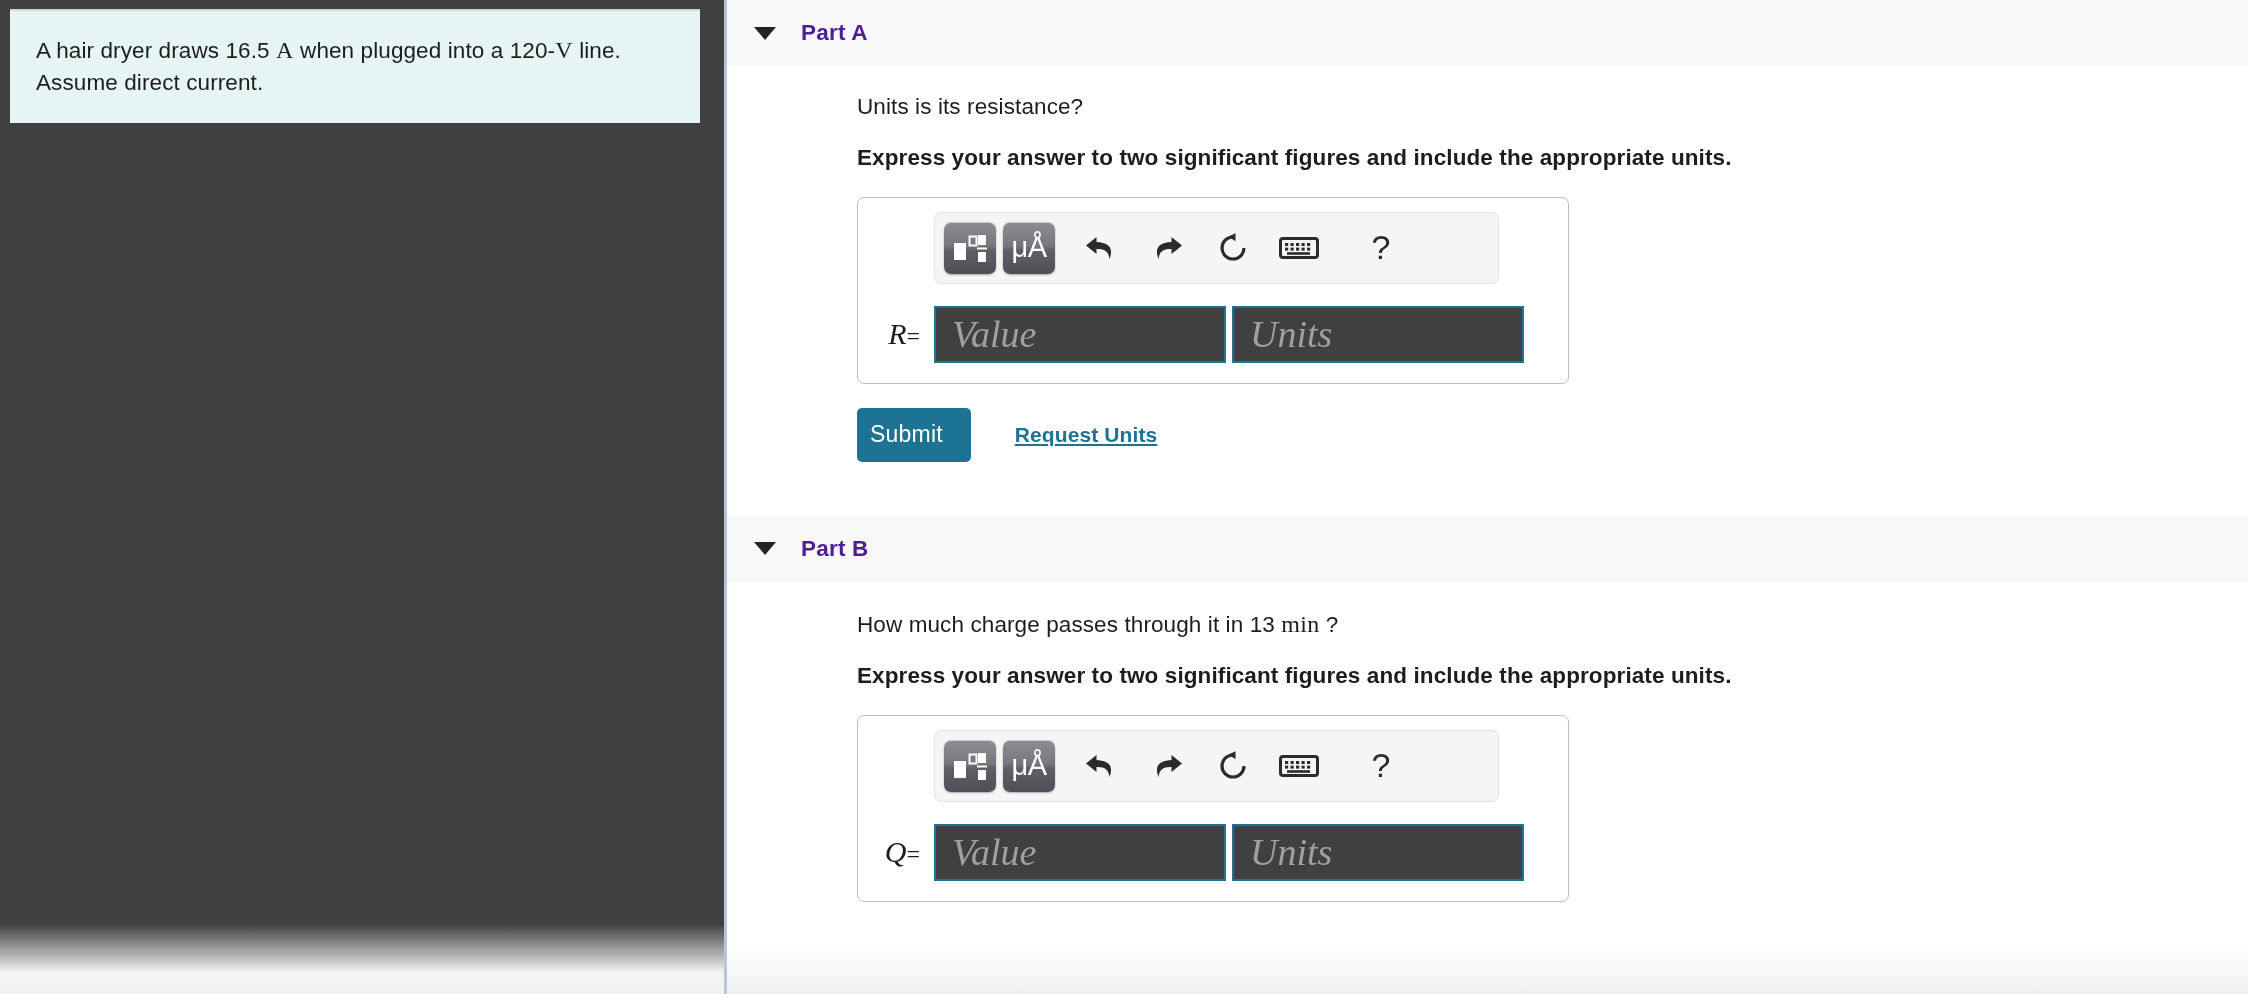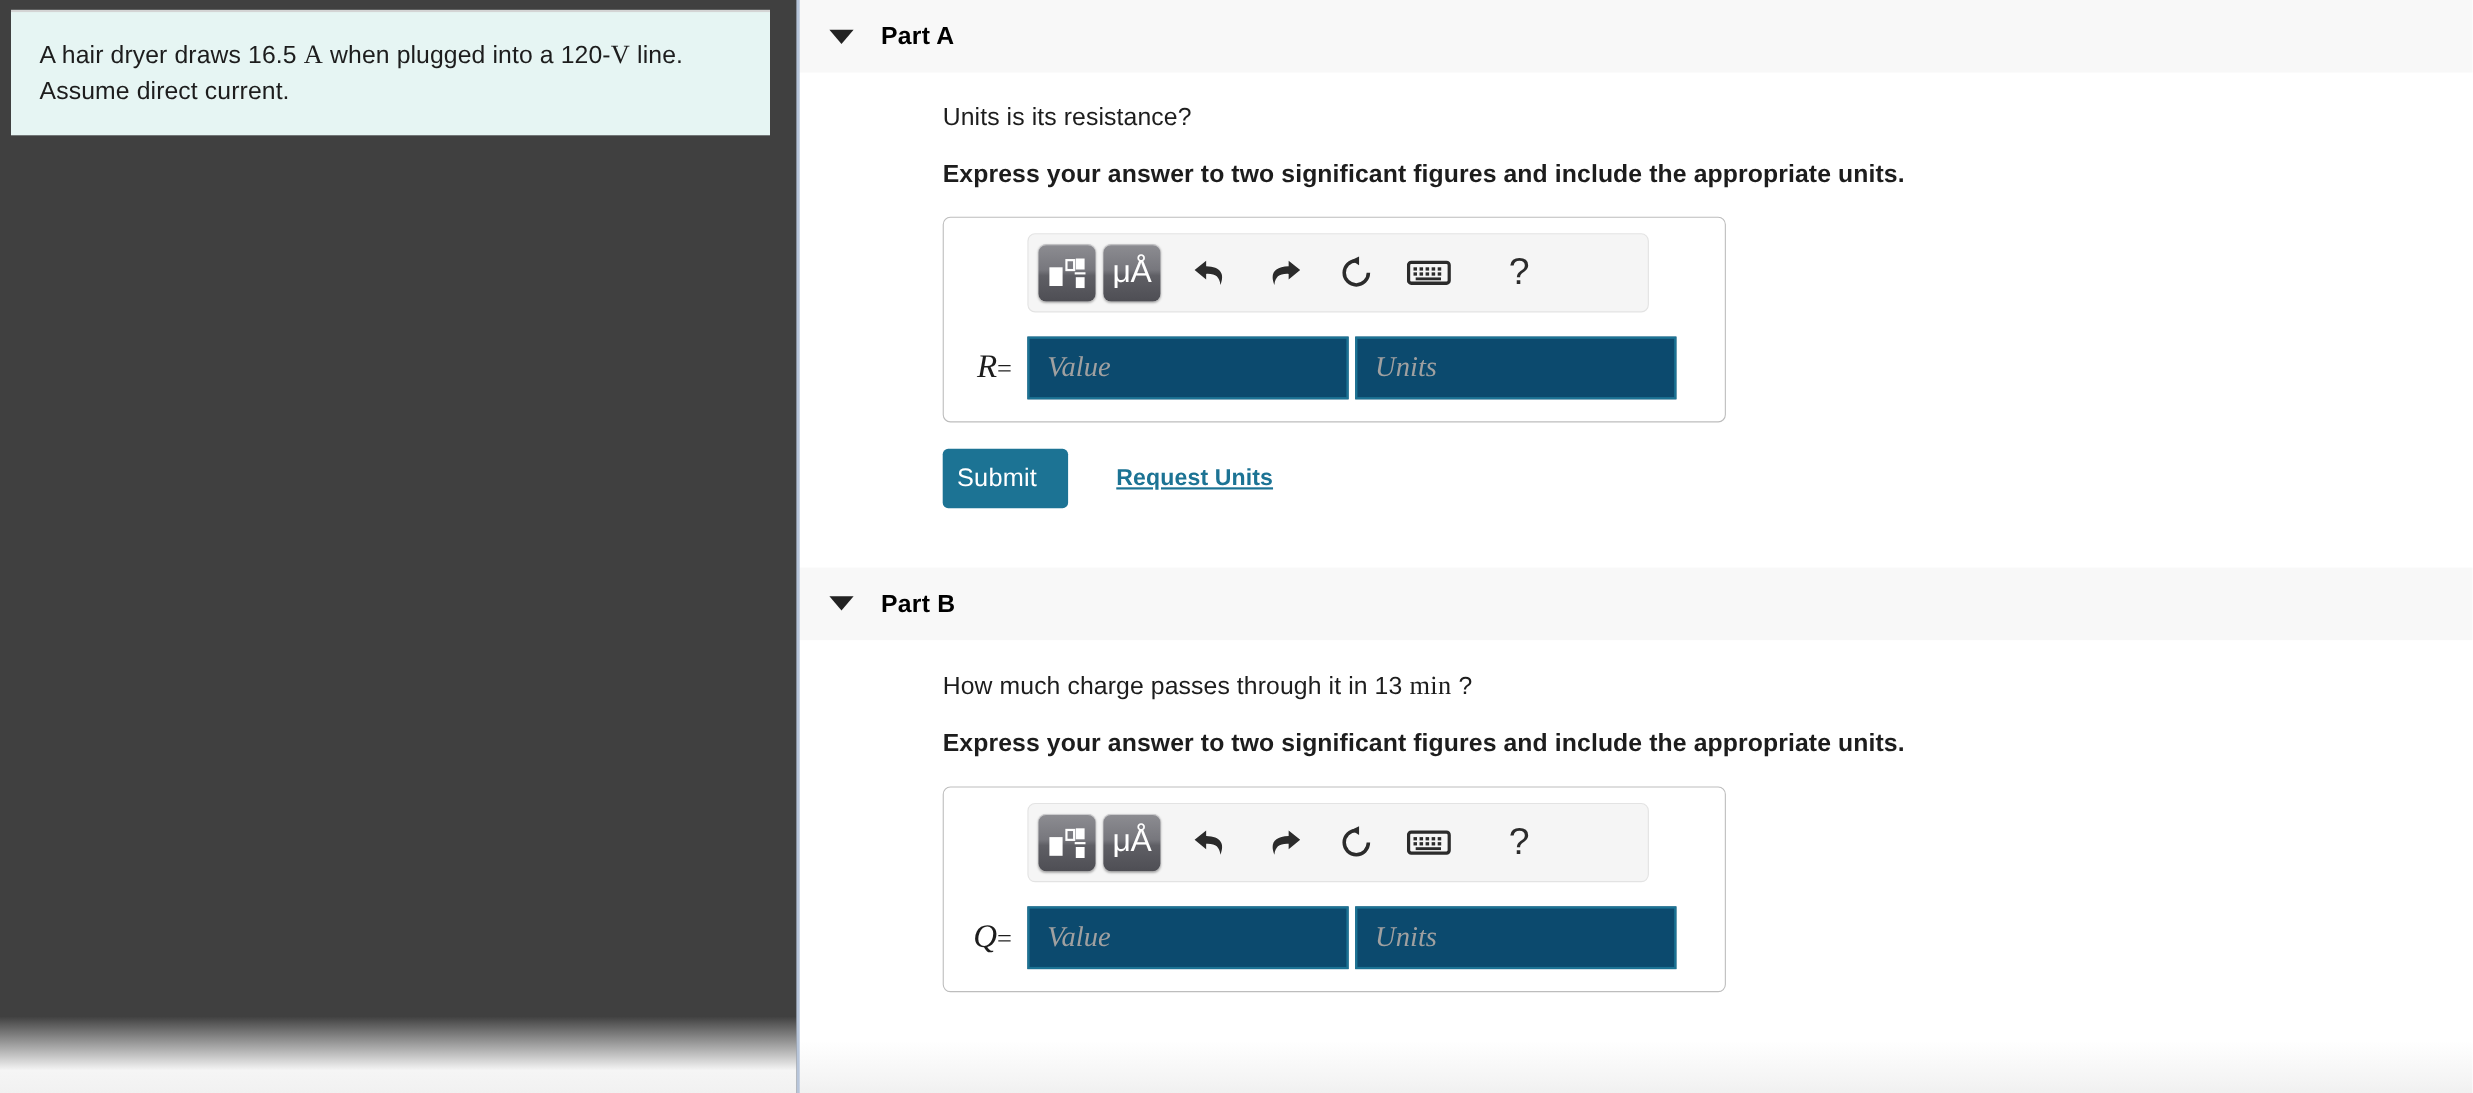--- a/index.html
+++ b/index.html
@@ -87,21 +87,21 @@
     border-left: 11px solid transparent;
     border-right: 11px solid transparent;
     border-top: 13px solid #222222;
     margin-right: 25px;
     margin-left: 6px;
     cursor: pointer;
   }
   .part-title {
     font-size: 22.5px;
     font-weight: bold;
-    color: #000000;
+    color: #4c1d95;
     letter-spacing: .2px;
   }
 
   .part-body {
     padding-left: 132px;
     padding-top: 26px;
   }
   .question-text {
     font-size: 22.5px;
     color: #1d1d1d;
@@ -196,25 +196,25 @@
     padding-right: 14px;
     box-sizing: border-box;
   }
   .var-label .eq {
     font-style: normal;
     font-size: 24px;
   }
   .ans-input {
     height: 57px;
     border: 2px solid #1c7394;
-    background: #0c4a6e;
+    background: #404040;
     box-sizing: border-box;
     font-family: "Liberation Serif", serif;
     font-style: italic;
-    font-size: 26px;
+    font-size: 38px;
     color: #999999;
     padding: 0 16px;
     outline: none;
   }
   .ans-input::placeholder {
     color: #a0a0a0;
     font-family: "Liberation Serif", serif;
     font-style: italic;
     opacity: 1;
   }

